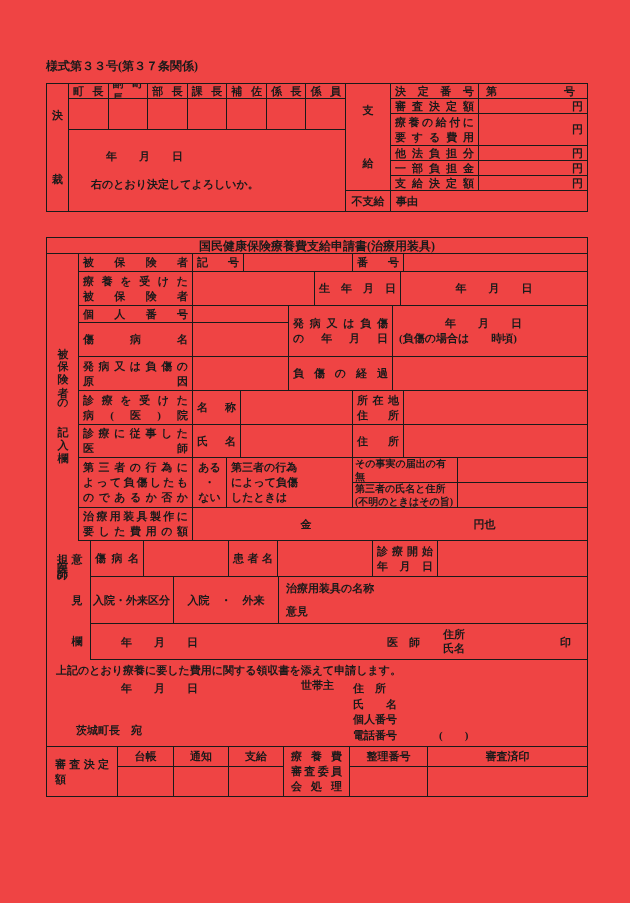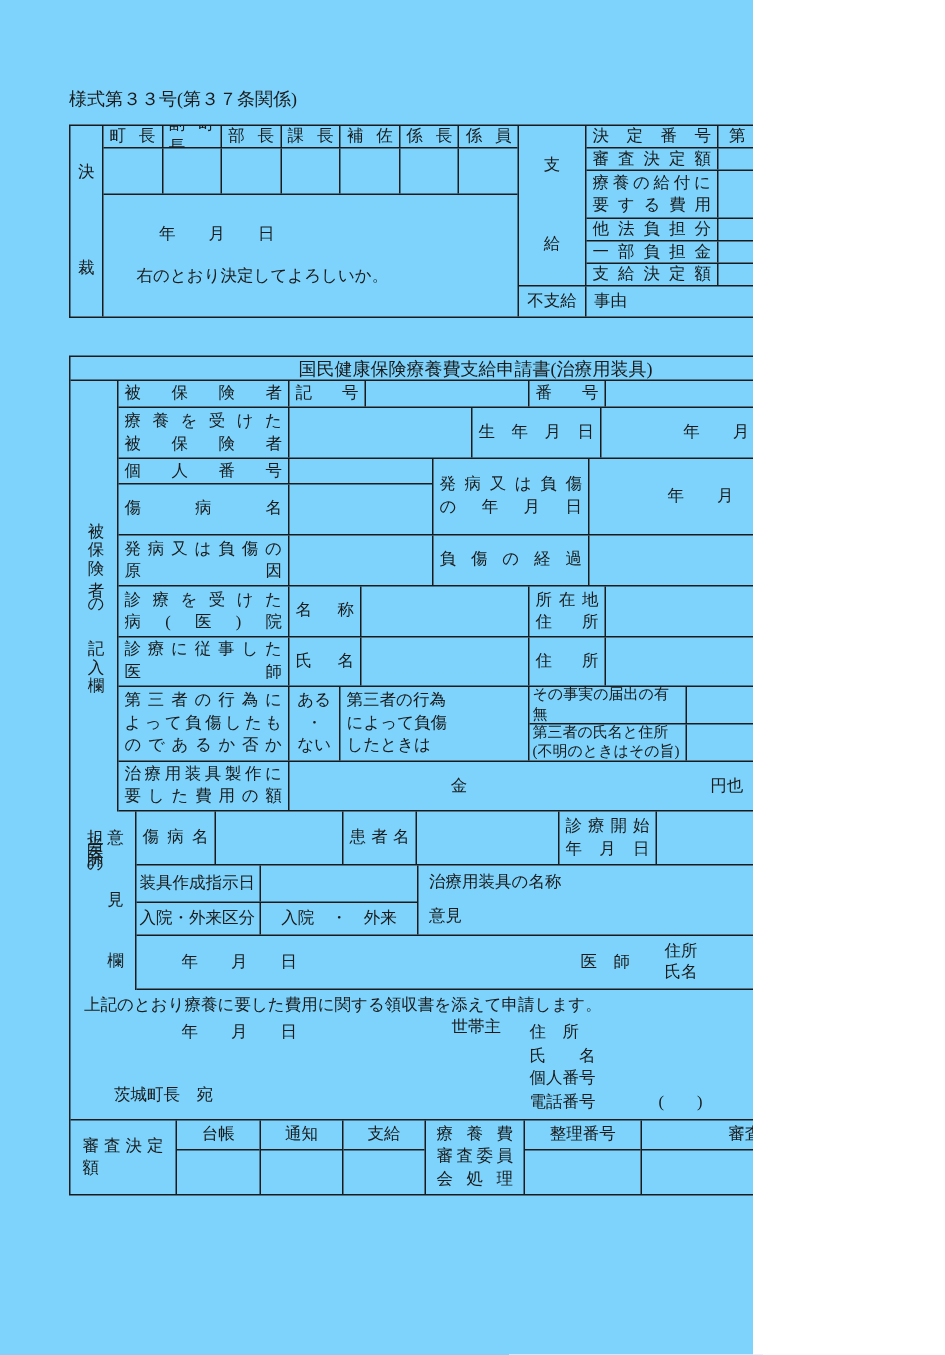--- a/index.html
+++ b/index.html
@@ -1,18 +1,18 @@
 <!DOCTYPE html>
 <html><head>
 <meta charset="utf-8">
 <style>
   html,body{margin:0;padding:0;background:#fff;}
-  .page{position:relative;width:502px;height:903px;background:#7dd3fc;
+  .page{position:relative;width:630px;height:903px;background:#ef4444;
         font-family:"Liberation Serif","DejaVu Serif",serif;
-        font-size:11px;line-height:1.35;color:#1a1a1a;overflow:hidden;}
+        font-size:11px;line-height:1.35;color:#1a1a1a;overflow:hidden;font-weight:bold;}
   .tbl{position:absolute;border:1px solid #1a1a1a;box-sizing:border-box;display:flex;flex-direction:column;}
   .row{display:flex;box-sizing:border-box;min-height:0;}
   .col{display:flex;flex-direction:column;box-sizing:border-box;min-width:0;}
   .cell{box-sizing:border-box;display:flex;flex-direction:column;justify-content:center;
         padding:0 4px;overflow:hidden;min-width:0;}
   .br{border-right:1px solid #1a1a1a;}
   .bb{border-bottom:1px solid #1a1a1a;}
   .jf{text-align:justify;text-align-last:justify;width:100%;}
   .ctr{text-align:center;}
   .f10{font-size:10px;line-height:1.3;}
@@ -206,20 +206,21 @@
                 </div>
               <div class="cell blank" style="flex:1"></div>
             </div>
           </div>
           <div class="cell br" style="width:104px">
             <div class="jf">発病又は負傷</div>
             <div class="jf">の年月日</div>
           </div>
           <div class="cell" style="flex:1;padding:0 6px">
             <div style="padding-left:46px">年　　月　　日</div>
+            <div>(負傷の場合は　　時頃)</div>
           </div>
         </div>
 
         <div class="row bb" style="height:34px">
           <div class="cell br" style="width:114px">
             <div class="jf">発病又は負傷の</div>
             <div class="jf">原因</div>
           </div>
           <div class="cell br blank" style="width:96px"></div>
           <div class="cell br" style="width:104px">
@@ -330,26 +331,20 @@
           <div class="cell br blank" style="width:95px"></div>
           <div class="cell br" style="width:65px">
             <div class="jf">診療開始</div>
             <div class="jf">年月日</div>
           </div>
           <div class="cell blank" style="flex:1"></div>
         </div>
 
         <div class="row bb" style="height:47px">
           <div class="col br" style="width:188px">
-            <div class="row bb" style="height:25px">
-              <div class="cell br" style="width:83px;padding:0 2px">
-                  <div>装具作成指示日</div>
-                </div>
-              <div class="cell blank" style="flex:1"></div>
-            </div>
             <div class="row" style="flex:1">
               <div class="cell br" style="width:83px;padding:0 2px">
                   <div>入院・外来区分</div>
                 </div>
               <div class="cell ctr" style="flex:1">
                   <div>入院　・　外来</div>
                 </div>
             </div>
           </div>
           <div class="cell" style="flex:1;justify-content:space-around;padding-left:7px">

